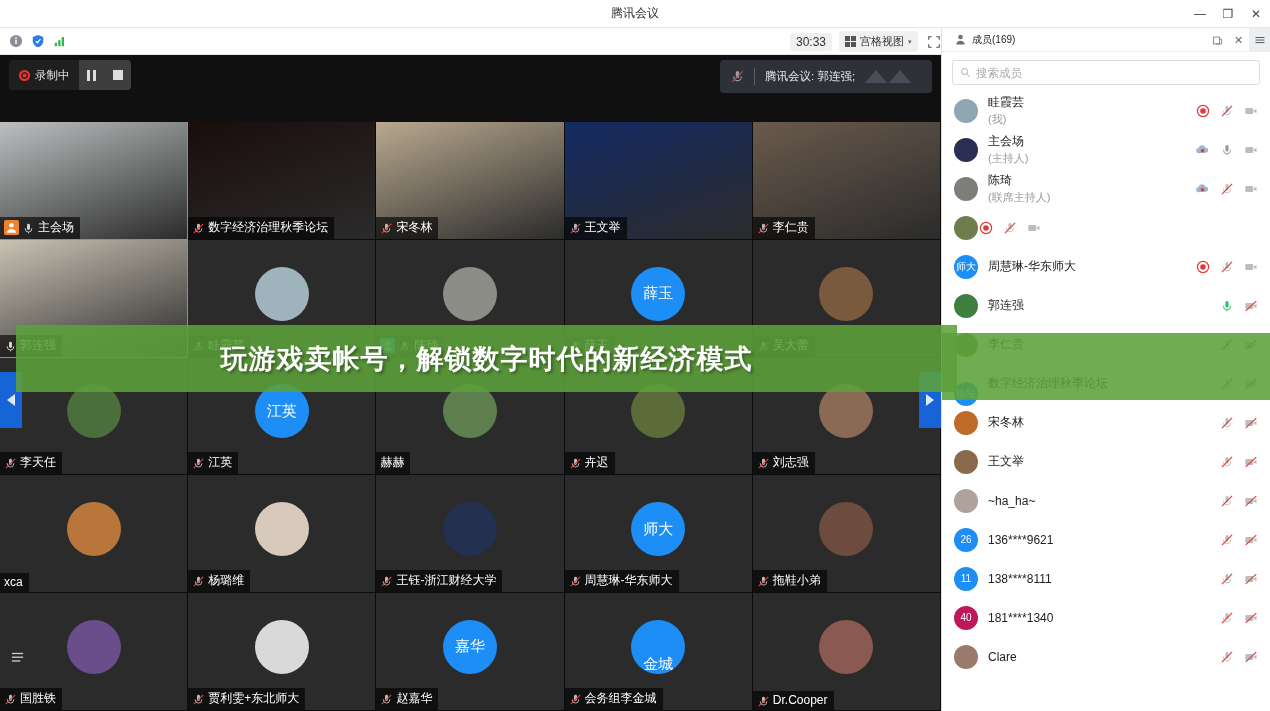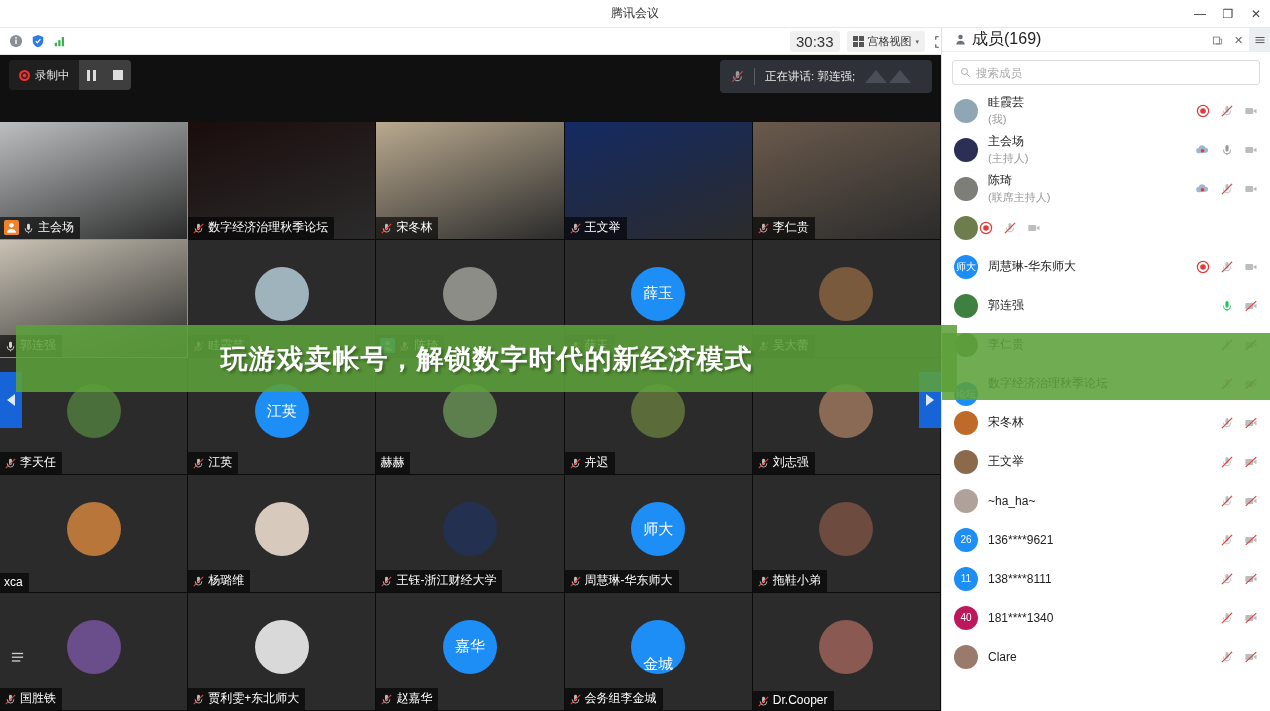--- a/index.html
+++ b/index.html
@@ -25,21 +25,21 @@
     height: 27px; background: #fff; display: flex; align-items: center;
     position: relative; border-bottom: 1px solid #e4e4e4;
   }
   .tb-left { display: flex; align-items: center; gap: 7px; padding-left: 8px; }
   .tb-ico { width: 15px; height: 15px; display: flex; align-items: center; justify-content: center; }
   .tb-right {
     position: absolute; left: 790px; top: 0; height: 27px;
     display: flex; align-items: center; gap: 7px;
   }
   .timer {
-    font-size: 15px; color: #333; background: #f0f0f0; padding: 2px 6px; border-radius: 3px;
+    font-size: 12px; color: #333; background: #f0f0f0; padding: 2px 6px; border-radius: 3px;
   }
   .view-sel {
     display: flex; align-items: center; gap: 4px; background: #f0f0f0;
     padding: 3px 6px; border-radius: 3px; font-size: 11px; color: #333;
   }
   .grid-ico { display: grid; grid-template-columns: 1fr 1fr; gap: 1px; width: 11px; height: 11px; }
   .grid-ico i { background: #555; display: block; }
   .caret { font-size: 7px; color: #666; }
   .ic-btn { width: 18px; height: 18px; display: flex; align-items: center; justify-content: center; }
 
@@ -117,21 +117,21 @@
   
   .panel {
     position: absolute; left: 941px; top: 28px; width: 329px; height: 683px;
     background: #fff; border-left: 1px solid #e0e0e0;
   }
   .panel-hd {
     height: 24px; display: flex; align-items: center; padding: 0 0 0 12px;
     border-bottom: 1px solid #ececec; position: relative;
   }
   .panel-hd .ph-ico { margin-right: 5px; display: flex; }
-  .panel-hd .ph-t { font-size: 16px; color: #222; }
+  .panel-hd .ph-t { font-size: 10px; color: #222; }
   .panel-hd-r { position: absolute; right: 0; top: 0; height: 24px; display: flex; align-items: center; }
   .panel-hd-r > div { width: 21px; height: 24px; display: flex; align-items: center; justify-content: center; font-size: 11px; color: #666; }
   .ham { width: 24px; height: 24px; background: #eceff2; }
   .search-wrap { padding: 8px 10px 6px; }
   .search-box {
     height: 25px; border: 1px solid #dcdcdc; border-radius: 3px; display: flex;
     align-items: center; padding: 0 7px; gap: 5px; background: #fff;
   }
   .search-box input { border: 0; outline: 0; font-size: 11.5px; color: #333; width: 100%; font-family: inherit; background: transparent; }
   .search-box input::placeholder { color: #aaa; }
@@ -234,21 +234,21 @@
 
   <div class="speak-pill">
     <div class="speak-mic">
       <svg width="15" height="15" viewBox="0 0 16 16">
           <path d="M8 2.2a1.8 1.8 0 00-1.8 1.8v4a1.8 1.8 0 003.6 0V4A1.8 1.8 0 008 2.2z" fill="#9aa0a8"></path>
           <path d="M4 7.6v.8a4 4 0 008 0v-.8" stroke="#9aa0a8" stroke-width="1.1" fill="none"></path>
           <line x1="2.5" y1="13.5" x2="13.5" y2="2.5" stroke="#e04040" stroke-width="1.3"></line>
         </svg>
     </div>
     <div class="speak-div"></div>
-    <div class="speak-txt">正在讲话: 郭连强;</div>
+    <div class="speak-txt">腾讯会议: 郭连强;</div>
     <div class="speak-wave">
         <span></span>
         <span></span>
       </div>
   </div>
 
   <div class="vgrid" id="vgrid">
       <div class="cell spk">
         <div class="cell-bg" style="background: linear-gradient(160deg, rgb(188, 191, 192) 0%, rgb(43, 43, 43) 100%);"></div>
         <div class="namebar">

